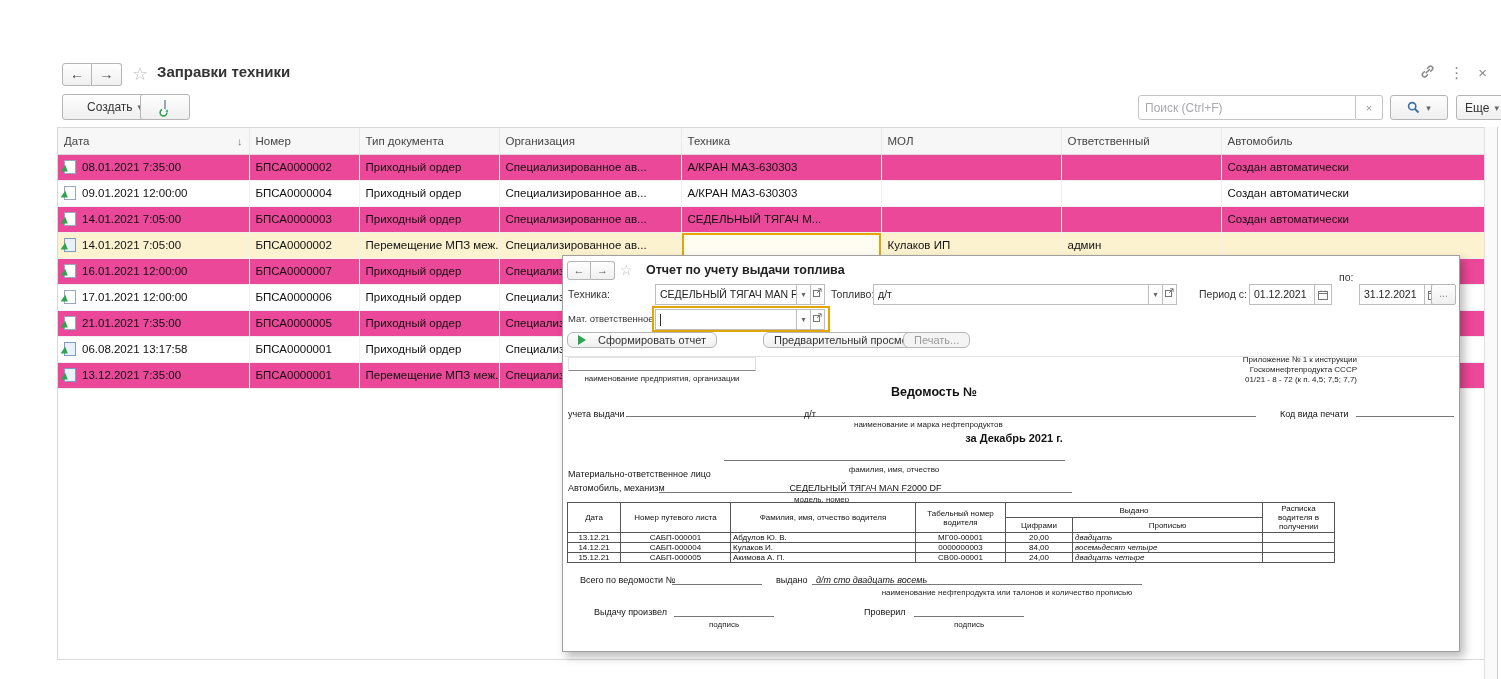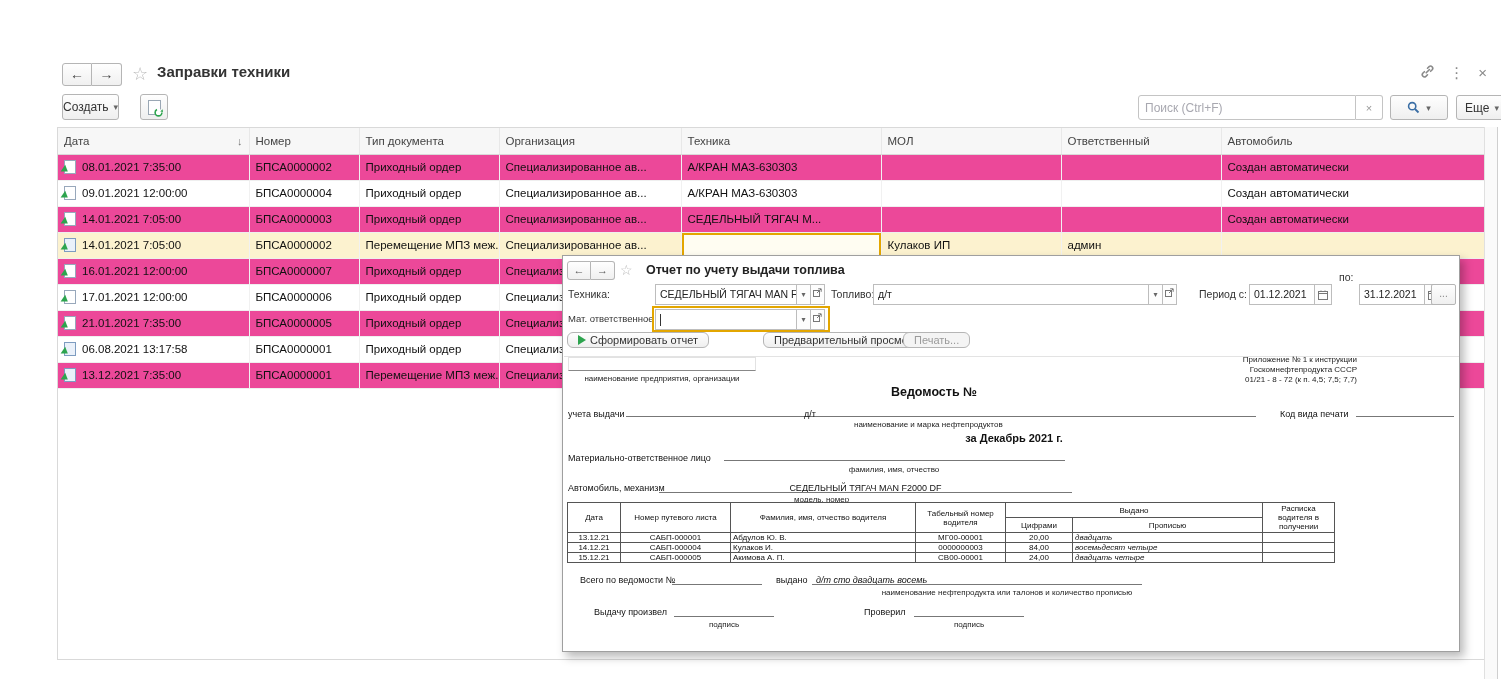--- a/index.html
+++ b/index.html
@@ -13,21 +13,21 @@
              font-size:14px; color:#444; text-align:center; line-height:21px; cursor:pointer; }
   .nav-btn.first { border-radius:3px 0 0 3px; }
   .nav-btn.last  { border-radius:0 3px 3px 0; border-left:none; }
   .fav-star { position:absolute; left:132px; top:63px; font-size:18px; color:#b9b9b9; cursor:pointer; }
   .page-title { position:absolute; left:157px; top:63px; font-size:15px; font-weight:bold; color:#333; }
   .win-icons { position:absolute; right:14px; top:64px; display:flex; gap:14px; align-items:center; color:#8a8a8a; }
   .win-icons .wi { cursor:pointer; font-size:14px; line-height:16px; }
 
   .cmd-btn { position:absolute; top:94px; height:26px; border:1px solid #b5b5b5; border-radius:3px;
              background:linear-gradient(#fefefe,#efefef); font-size:12px; color:#333; cursor:pointer;
-             display:flex; align-items:center; padding:0 0; gap:5px; }
+             display:flex; align-items:center; padding:0 24px; gap:5px; }
   .caret { font-size:9px; color:#666; }
   .page-ic { position:relative; width:13px; height:15px; border:1px solid #9aa7b4; background:#fff; display:inline-block; }
   .page-ic svg { position:absolute; right:-4px; bottom:-4px; }
 
   .search-wrap { position:absolute; left:1138px; top:95px; display:flex; }
   .search-input { width:218px; height:25px; border:1px solid #c4c4c4; border-radius:3px 0 0 3px; padding:0 6px;
                   font-size:12px; color:#333; font-family:inherit; }
   .search-input::placeholder { color:#a8a8b0; }
   .clear-btn { width:27px; height:25px; border:1px solid #c4c4c4; border-left:none; border-radius:0 3px 3px 0;
                background:#fff; color:#999; font-size:11px; cursor:pointer; }
@@ -73,21 +73,21 @@
   .combo .cbtn { width:14px; height:21px; border:1px solid #bdbdbd; border-left:none; background:#fdfdfd;
                  font-size:8px; color:#666; text-align:center; line-height:20px; cursor:pointer; }
   .focus-ring { position:absolute; border:2px solid #e3a600; }
   .caret-line { display:inline-block; width:1px; height:12px; background:#333; vertical-align:middle; }
   .dt-field { position:absolute; display:flex; height:21px; }
   .dt-field .dval { width:66px; border:1px solid #bdbdbd; background:#fff; font-size:10.5px; color:#222; padding:3px 4px 0 4px; }
   .dt-field .dcal { width:17px; border:1px solid #bdbdbd; border-left:none; background:#fdfdfd; display:flex; align-items:center; justify-content:center; cursor:pointer; }
   .dots-btn { position:absolute; width:25px; height:21px; border:1px solid #b5b5b5; border-radius:2px;
               background:linear-gradient(#fefefe,#efefef); color:#888; font-size:10px; text-align:center; line-height:18px; cursor:pointer; }
   .dlg-btn { position:absolute; top:76px; height:16px; border:1px solid #b5b5b5; border-radius:6px;
-             background:linear-gradient(#fefefe,#efefef); font-size:11px; color:#333; display:flex; align-items:center; gap:4px;
+             background:linear-gradient(#fefefe,#efefef); font-size:11px; color:#333; display:flex; align-items:center; gap:12px;
              padding:0 10px; cursor:pointer; }
   .dlg-btn.disabled { color:#9b9b9b; background:#f4f4f4; cursor:default; }
   .play-tri { width:0; height:0; border:5px solid transparent; border-left:8px solid #2da44e; border-right:none; }
 
   
   .report { position:absolute; left:1px; top:100px; width:895px; height:295px; background:#fff; border-top:1px solid #e3e3e3; font-size:9px; color:#111; }
   .rp { position:absolute; white-space:nowrap; }
   .rp-caption { font-size:8px; color:#222; }
   .uline { position:absolute; border-bottom:1px solid #777; }
   .company-box { position:absolute; left:4px; top:0px; width:188px; height:14px; border:1px solid #e2e2e2; border-bottom:1px solid #888; }
@@ -399,21 +399,21 @@
       <div class="rp-title">Ведомость №</div>
 
       <div class="rp" style="left:4px; top:52px;">учета выдачи</div>
       <div class="uline" style="left:62px; top:42px; width:630px; height:18px;"></div>
       <div class="rp" style="left:240px; top:52px;">д/т</div>
       <div class="rp rp-caption" style="left:290px; top:63px; width:300px;" class2="ccenter" style2="">наименование и марка нефтепродуктов</div>
       <div class="rp" style="left:360px; top:75px; width:180px; text-align:center; font-weight:bold; font-size:11px;">за Декабрь 2021 г.</div>
       <div class="rp" style="left:716px; top:52px;">Код вида печати</div>
       <div class="uline" style="left:792px; top:42px; width:98px; height:18px;"></div>
 
-      <div class="rp" style="left:4px; top:96px;text-align:right;">Материально-ответственное лицо</div>
+      <div class="rp" style="left:4px; top:112px;text-align:right;">Материально-ответственное лицо</div>
       <div class="uline" style="left:160px; top:86px; width:341px; height:18px;"></div>
       <div class="rp rp-caption" style="left:180px; top:108px; width:300px; text-align:center;">фамилия, имя, отчество</div>
 
       <div class="rp" style="left:4px; top:126px;">Автомобиль, механизм</div>
       <div class="rp" style="left:95px; top:126px; width:413px; text-align:center;">СЕДЕЛЬНЫЙ ТЯГАЧ MAN F2000 DF</div>
       <div class="uline" style="left:95px; top:116px; width:413px; height:20px;"></div>
       <div class="rp rp-caption" style="left:230px; top:138px; width:130px; text-align:left;">модель, номер</div>
 
       <table class="rep">
         <colgroup>

